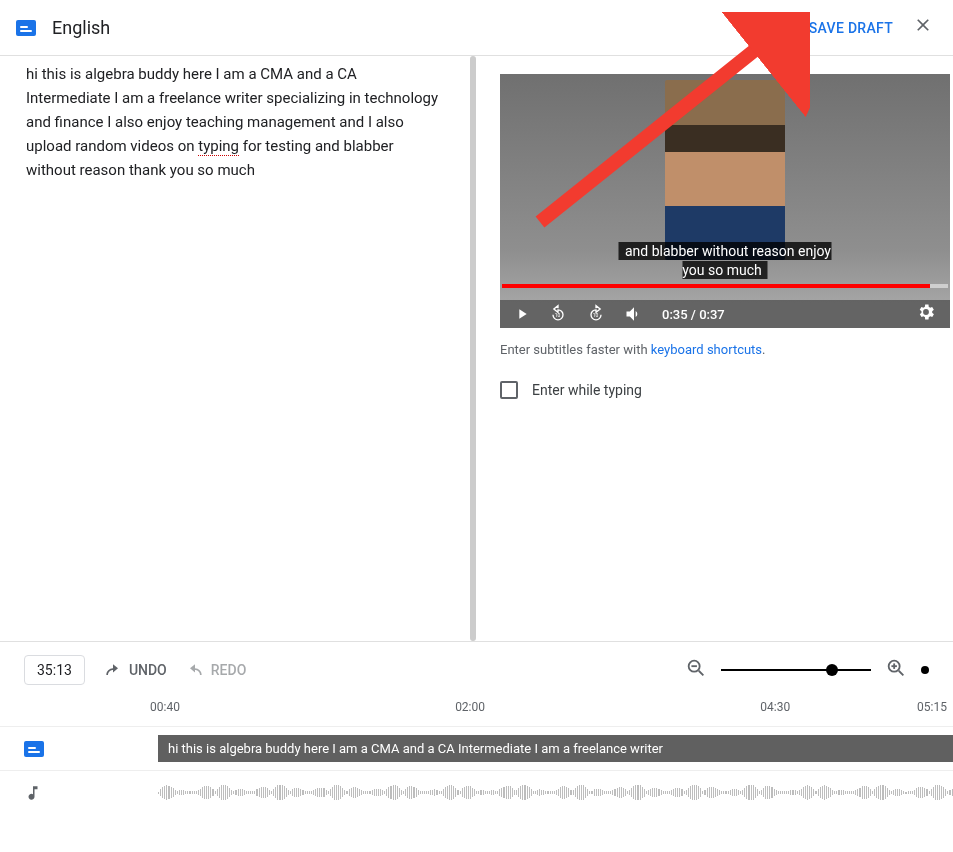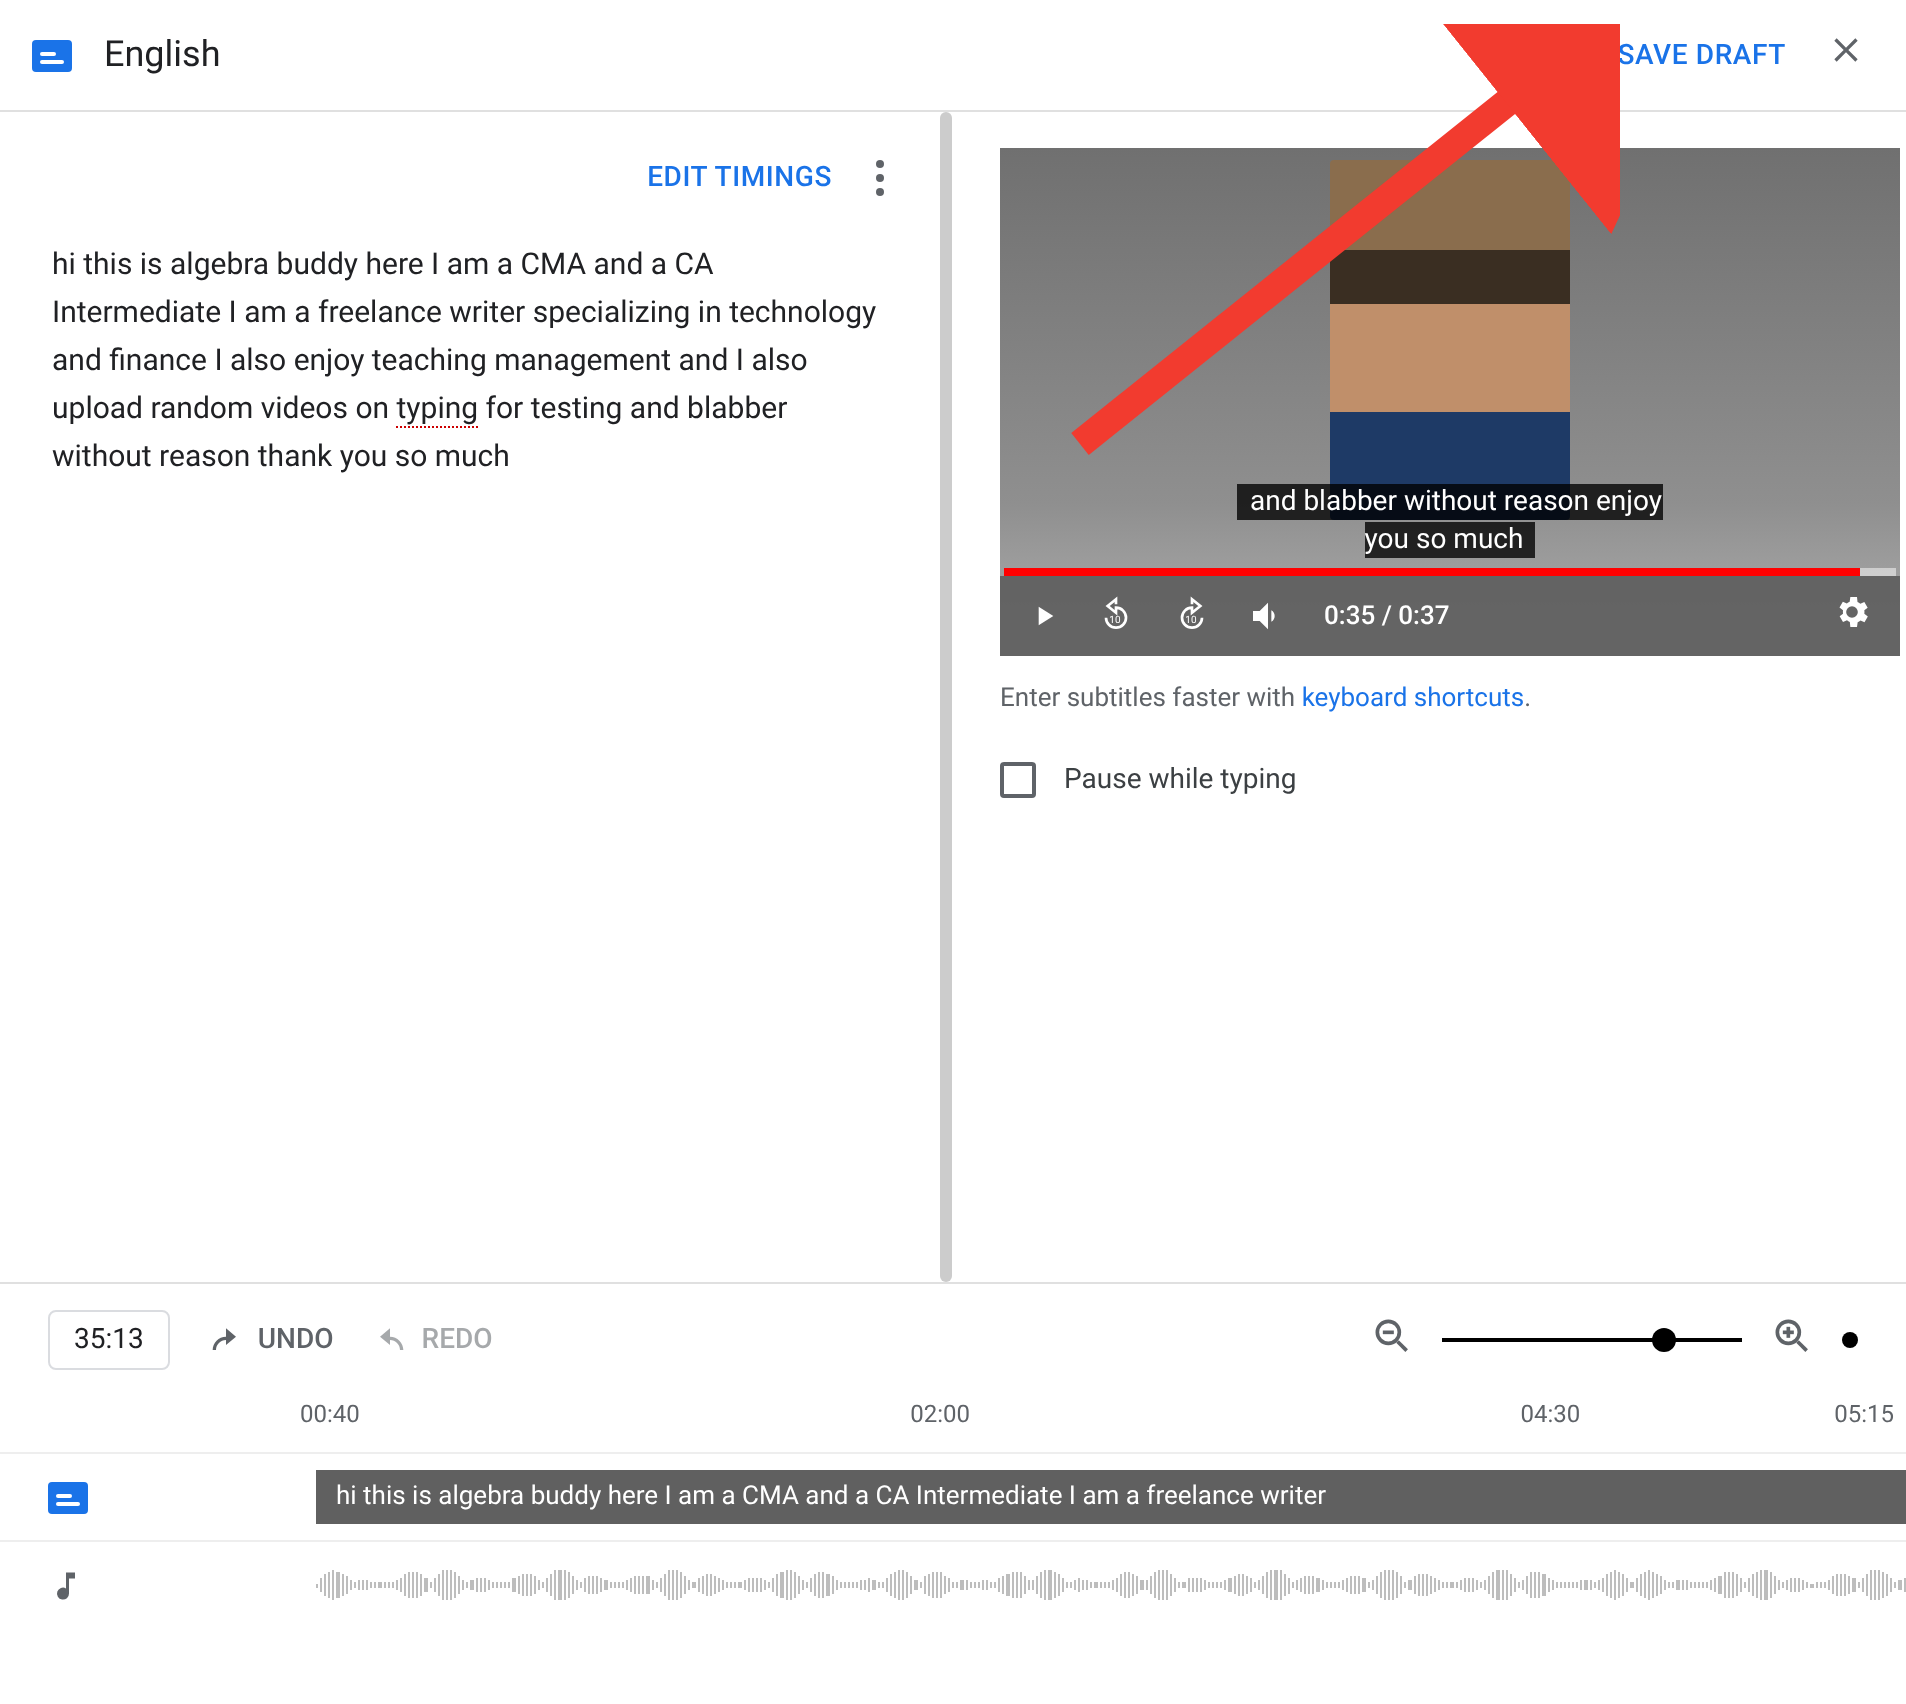--- a/index.html
+++ b/index.html
@@ -37,21 +37,21 @@
   .splitter{width:4px;background:transparent;border-left:0;border-right:0;position:relative}
   .splitter::after{content:"";position:absolute;left:0;top:0;bottom:0;width:6px;background:#ccc;border-radius:3px}
 
   .right{flex:1;padding:18px 0 0 26px}
   .video{width:450px;height:254px;background:linear-gradient(#707070,#8f8f8f 70%,#b0b0b0);position:relative;overflow:hidden}
   .video-thumb{position:absolute;left:50%;top:6px;transform:translateX(-50%);width:120px;height:180px;background:linear-gradient(#8a6d4d 0 25%,#3a2e22 25% 40%,#c08f6a 40% 70%,#1e3a66 70% 100%);border-radius:2px}
   .caption-overlay{position:absolute;left:50%;transform:translateX(-50%);bottom:48px;text-align:center;font-size:14px;color:#fff;line-height:1.35}
   .caption-overlay span{background:rgba(0,0,0,.78);padding:1px 6px}
   .progress{position:absolute;left:2px;right:2px;bottom:40px;height:4px;background:rgba(255,255,255,.5)}
   .progress-fill{height:100%;width:96%;background:#f00}
-  .controls{position:absolute;left:0;right:0;bottom:0;height:40px;background:rgba(96,96,96,.95);display:flex;align-items:center;gap:18px;padding:0 14px;color:#fff}
+  .controls{position:absolute;left:0;right:0;bottom:0;height:28px;background:rgba(96,96,96,.95);display:flex;align-items:center;gap:18px;padding:0 14px;color:#fff}
   .ctrl-icon{cursor:pointer;display:flex}
   .ctrl-time{font-size:13px;font-weight:500}
   .ctrl-spacer{flex:1}
   .gear{cursor:pointer}
   .hint{margin-top:14px;font-size:13px;color:#5f6368}
   .hint a{color:var(--blue);text-decoration:none}
   .pause-row{display:flex;align-items:center;gap:14px;margin-top:24px}
   .checkbox{width:18px;height:18px;border:2px solid #5f6368;border-radius:2px;cursor:pointer}
   .pause-label{font-size:14px;color:#3c4043}
 
@@ -98,28 +98,20 @@
   <div class="save-draft">SAVE DRAFT</div>
   <div class="close-btn">
     <svg width="20" height="20" viewBox="0 0 24 24" fill="#5f6368">
         <path d="M19 6.4 17.6 5 12 10.6 6.4 5 5 6.4 10.6 12 5 17.6 6.4 19 12 13.4 17.6 19 19 17.6 13.4 12z"></path>
       </svg>
   </div>
 </div>
 
 <div class="main">
   <div class="left">
-    <div class="left-toolbar">
-      <div class="edit-timings">EDIT TIMINGS</div>
-      <div class="kebab">
-          <span></span>
-          <span></span>
-          <span></span>
-        </div>
-    </div>
     <div class="transcript"><span>hi this is algebra buddy here I am a CMA and a CA Intermediate I am a freelance writer specializing in technology and finance I also enjoy teaching management and I also upload random videos on </span><span class="underline-red">typing</span><span> for testing and blabber without reason thank you so much</span></div>
   </div>
 
   <div class="splitter"></div>
 
   <div class="right">
     <div class="video">
       <div class="video-thumb"></div>
       <div class="caption-overlay">
         <br>
@@ -158,21 +150,21 @@
             </svg></div>
       </div>
     </div>
 
     <div class="hint">
       <span>Enter subtitles faster with </span><a href="#">keyboard shortcuts</a><span>.</span>
     </div>
 
     <div class="pause-row">
       <div class="checkbox"></div>
-      <div class="pause-label">Pause while typing</div>
+      <div class="pause-label">Enter while typing</div>
     </div>
   </div>
 </div>
 
 <div class="timeline">
   <div class="tl-toolbar">
     <div class="time-box">35:13</div>
     <div class="ur-btn">
       <svg viewBox="0 0 24 24" fill="#5f6368">
           <path d="M12 8V5l-6 5 6 5v-3c3.3 0 6 2.7 6 6h2c0-4.4-3.6-8-8-8z" transform="scale(-1,1) translate(-24,0)"></path>

